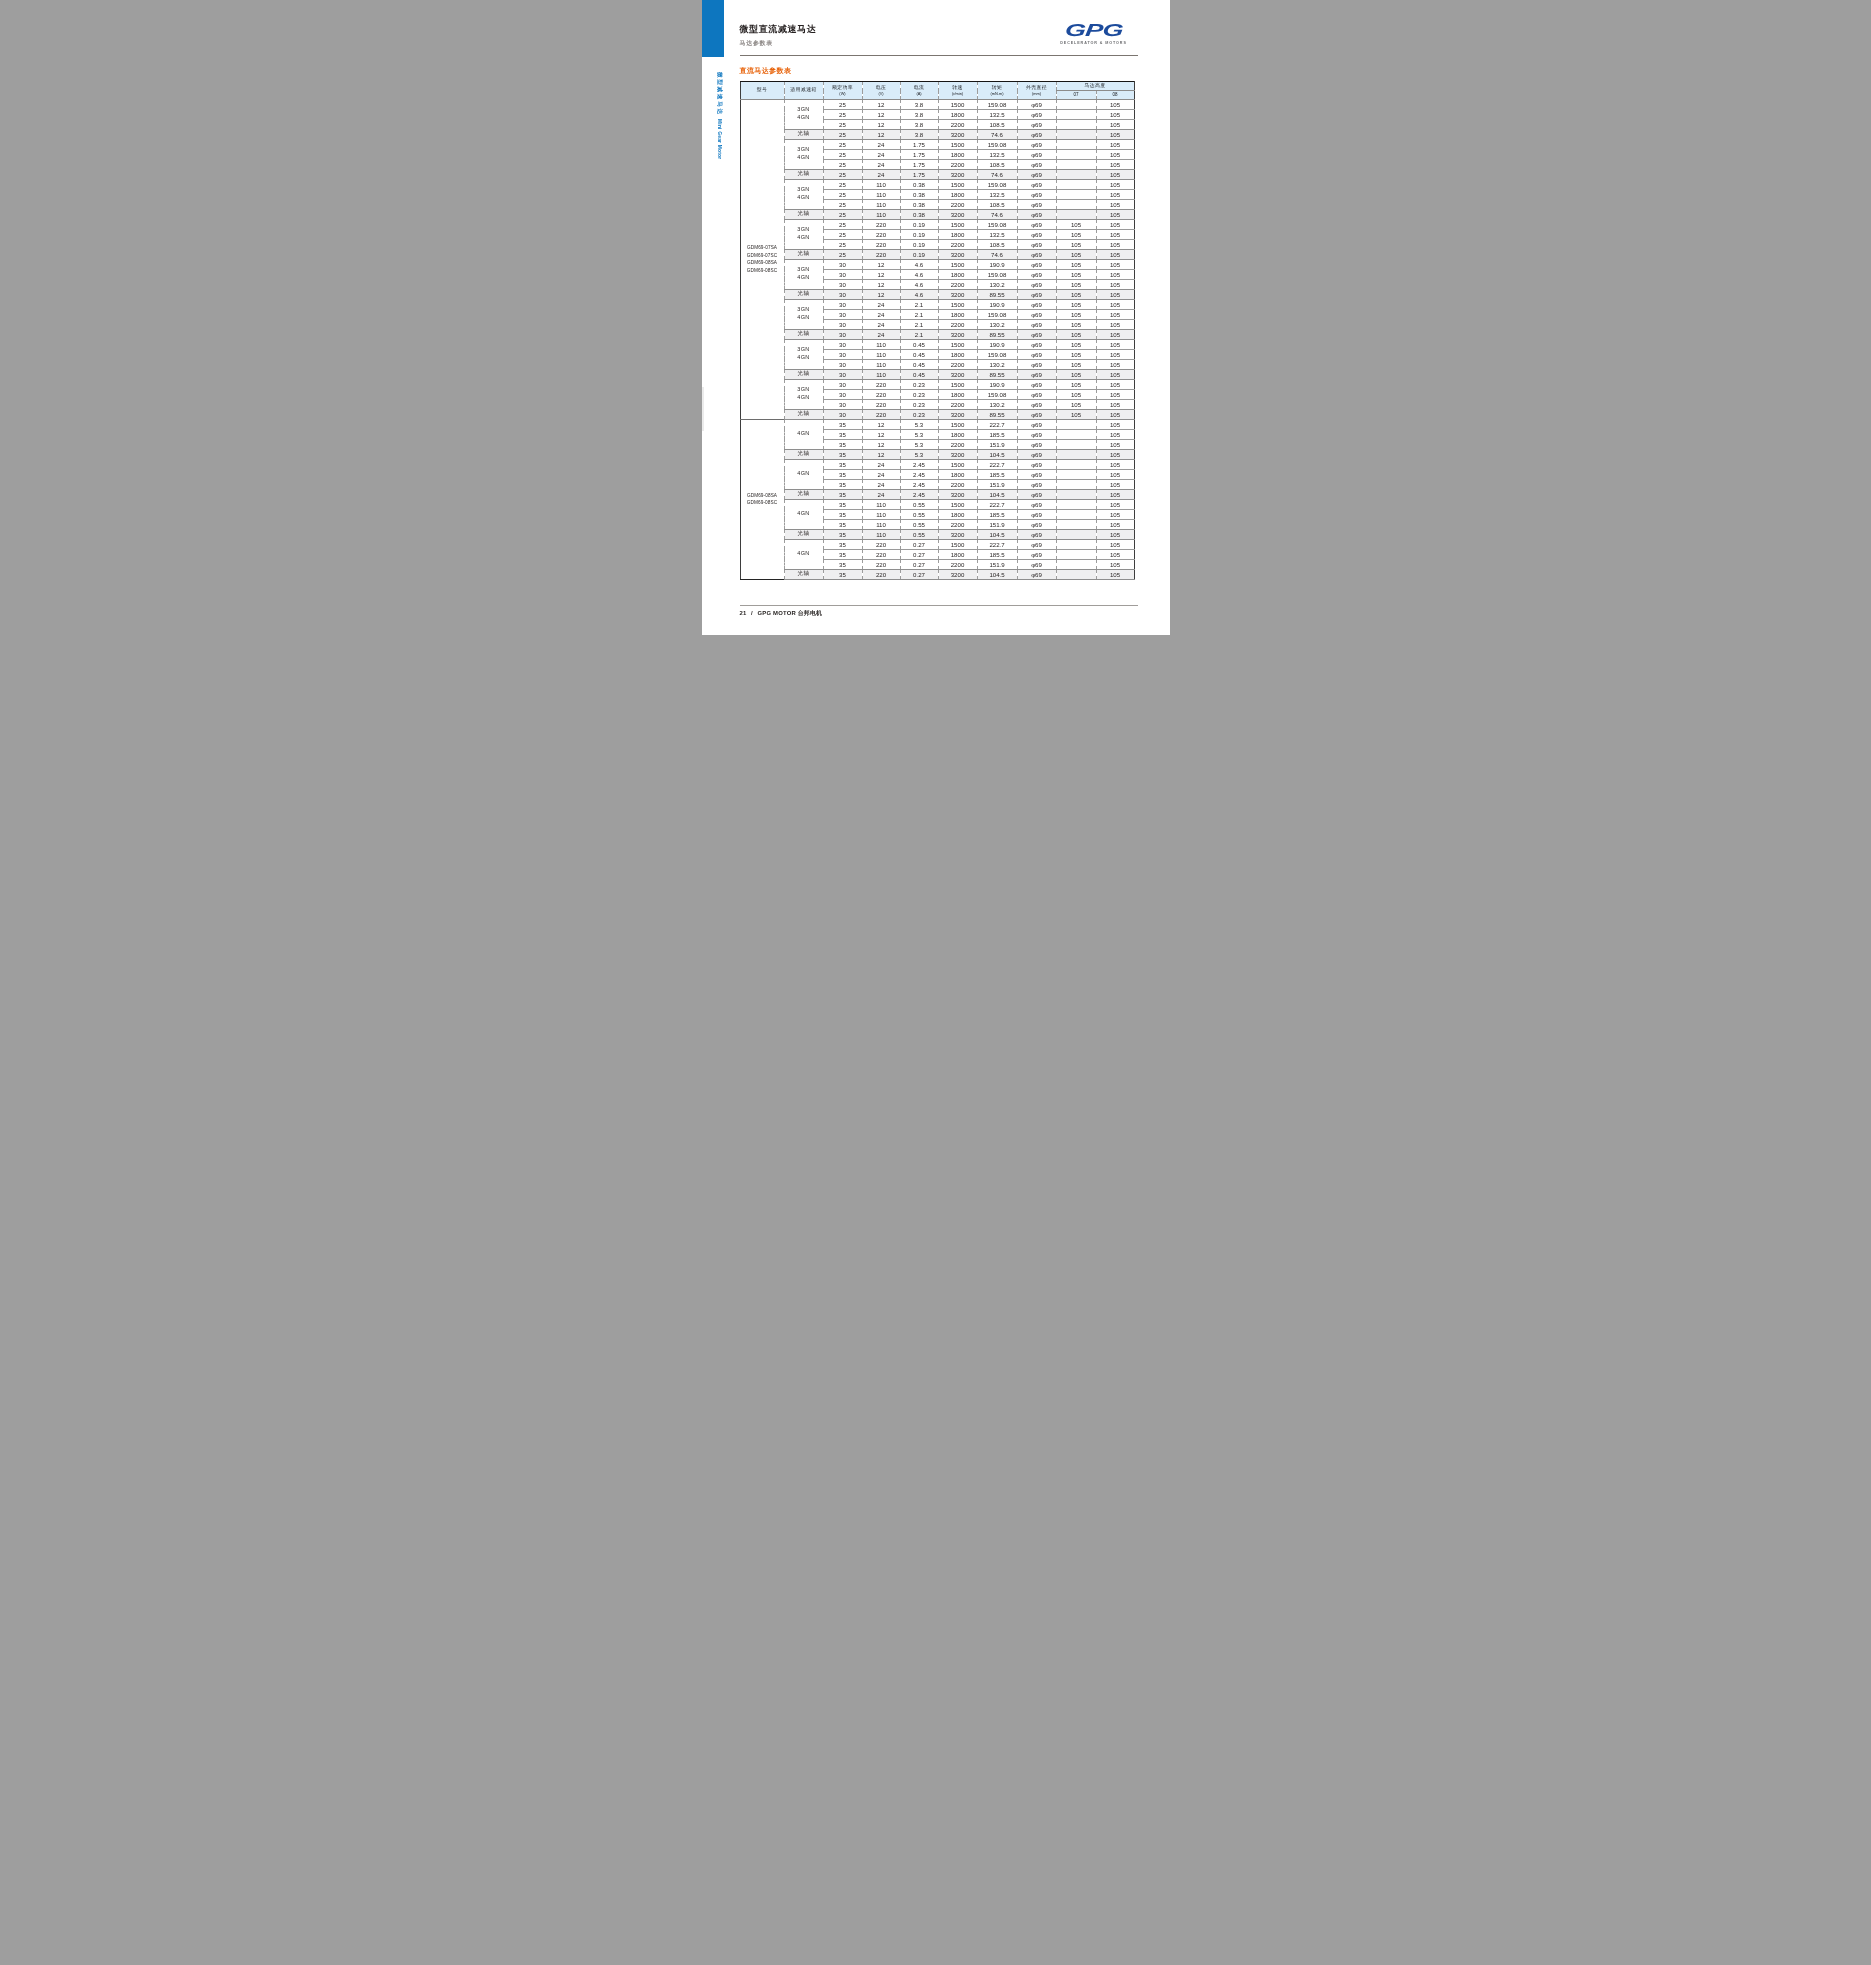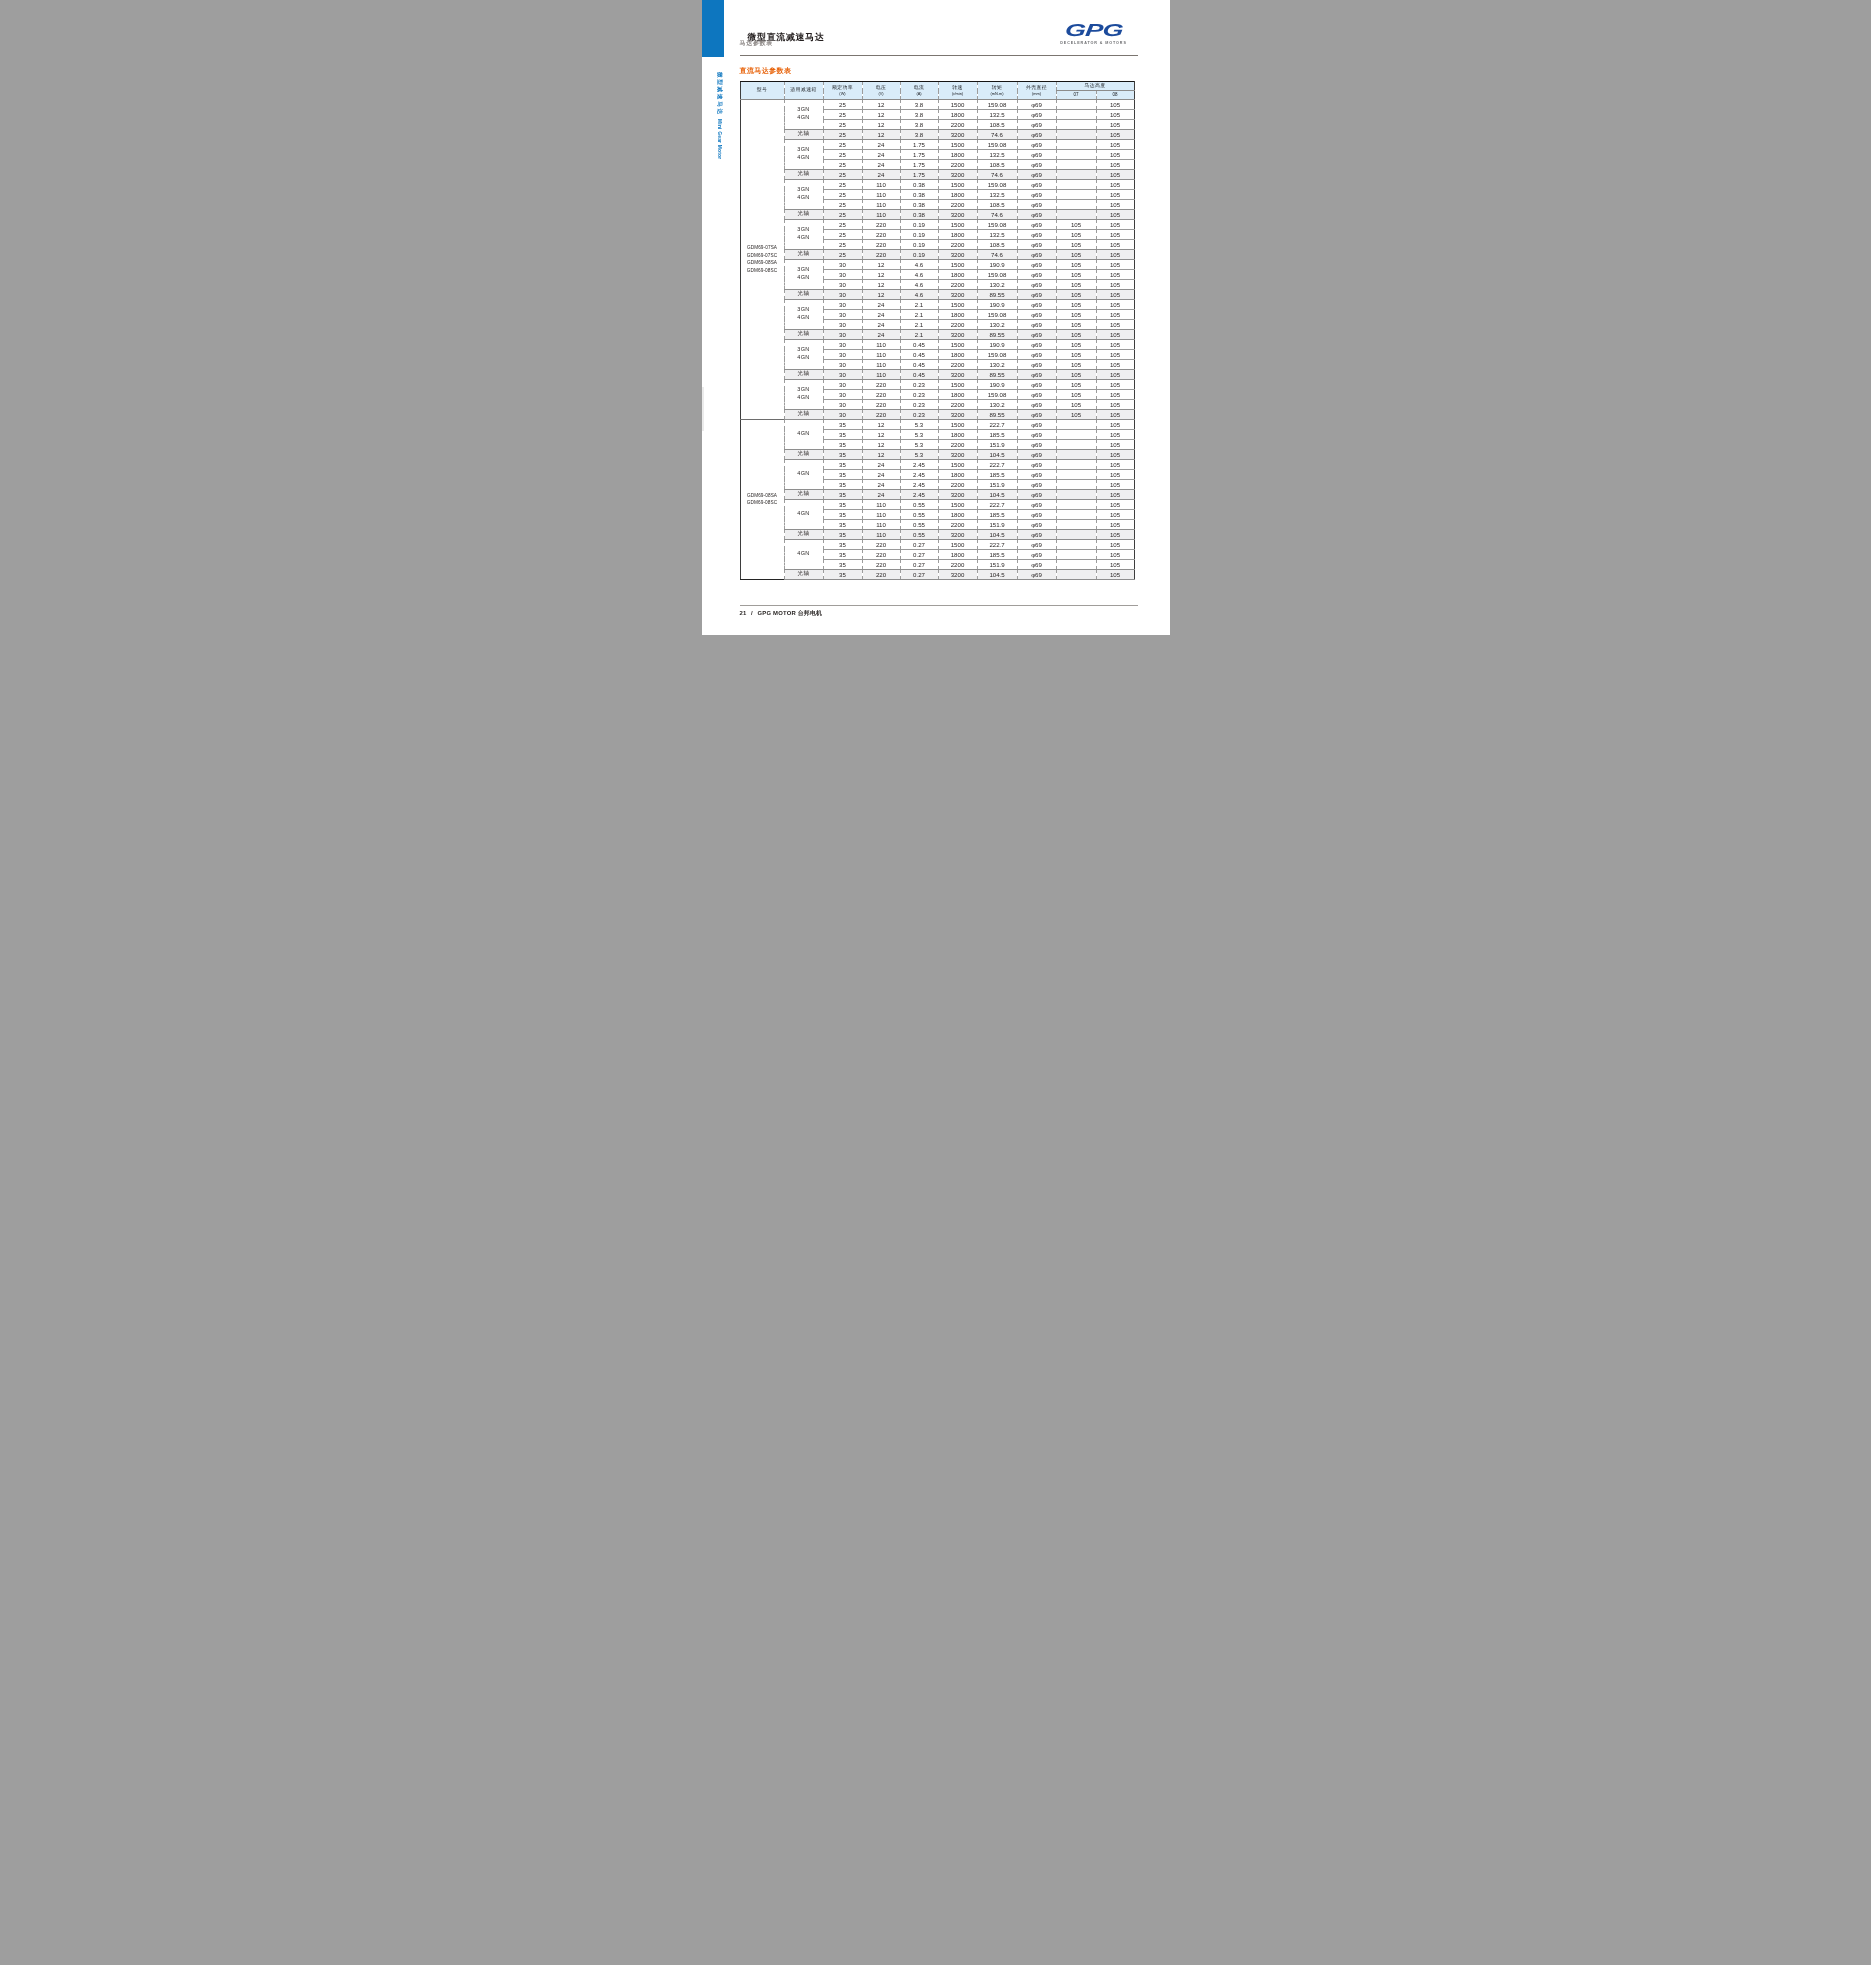--- a/index.html
+++ b/index.html
@@ -13,21 +13,21 @@
   .side-square { position:absolute; left:0; top:0; width:22.4px; height:57px; background:#0d76bf; }
   .side-vertical {
     position:absolute; left:22.4px; top:72px;
     transform:rotate(90deg); transform-origin:0 0;
     white-space:nowrap; color:#0d76bf;
   }
   .side-vertical .zh { font-weight:bold; font-size:5.7px; letter-spacing:1.6px; }
   .side-vertical .en { font-weight:bold; font-size:4.9px; letter-spacing:0.2px; margin-left:1.6px; }
   .scan-strip { position:absolute; left:0; top:387px; width:2.8px; height:44px; background:#ebebeb; }
   
-  .page-title { position:absolute; left:38px; top:23px; margin:8px; font-size:9px; font-weight:bold; letter-spacing:0.6px; color:#241f1f; }
+  .page-title { position:absolute; left:38px; top:23px; margin:0; font-size:9px; font-weight:bold; letter-spacing:0.6px; color:#241f1f; }
   .page-subtitle { position:absolute; left:38px; top:39px; font-size:5.9px; font-weight:bold; letter-spacing:0.8px; color:#8b8684; }
   .header-rule { position:absolute; left:38px; top:55px; width:398px; height:1.2px; background:#7b7570; }
   .logo { position:absolute; right:33px; top:22px; width:86px; text-align:center; }
   .logo-mark {
     font-size:17.3px; font-weight:bold; font-style:italic; line-height:1;
     color:#1c4b9c; letter-spacing:-0.4px;
     transform:scaleX(1.55) skewX(-4deg); transform-origin:center;
   }
   .logo-sub { margin-top:1.6px; font-size:3.7px; font-weight:bold; letter-spacing:0.9px; color:#6d6e71; }
   

